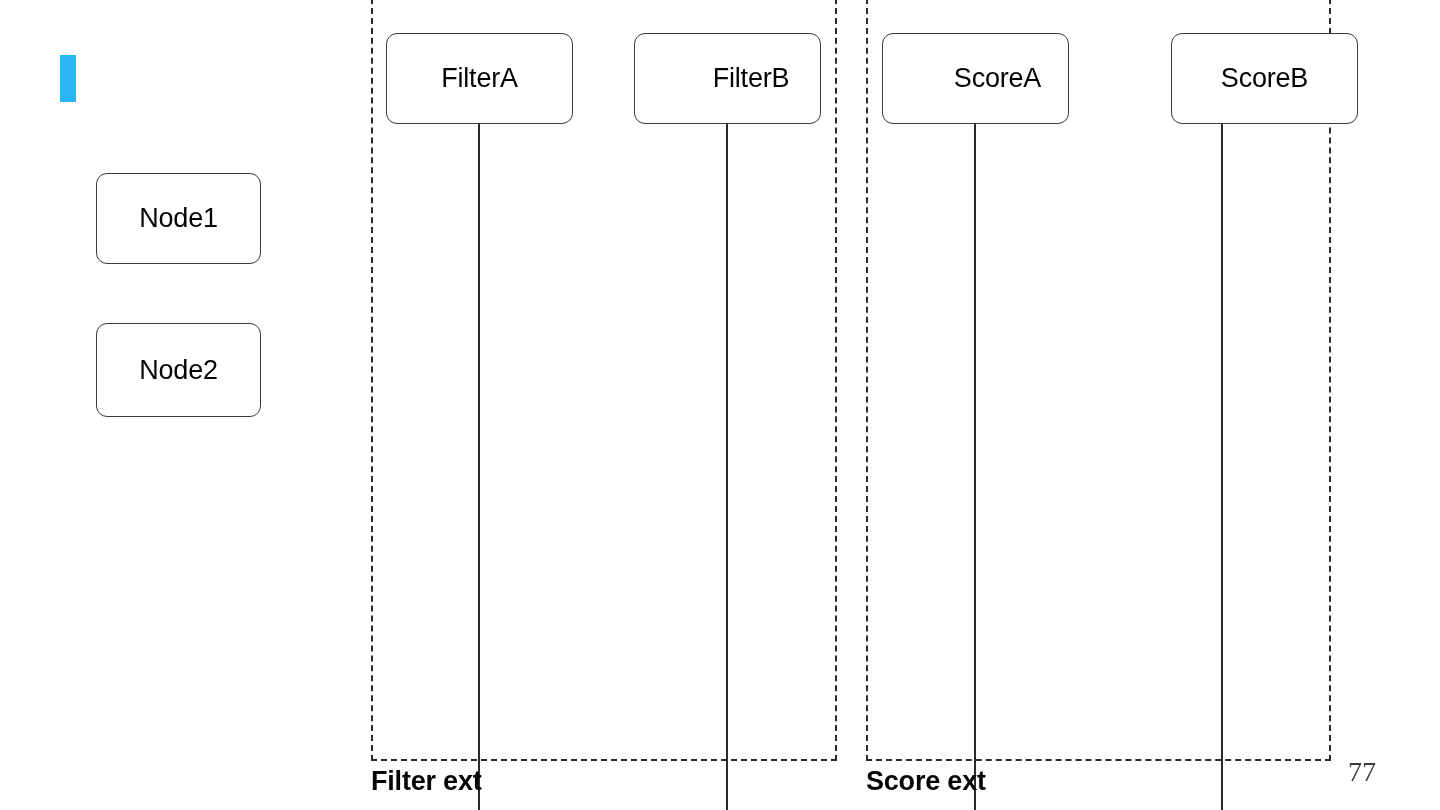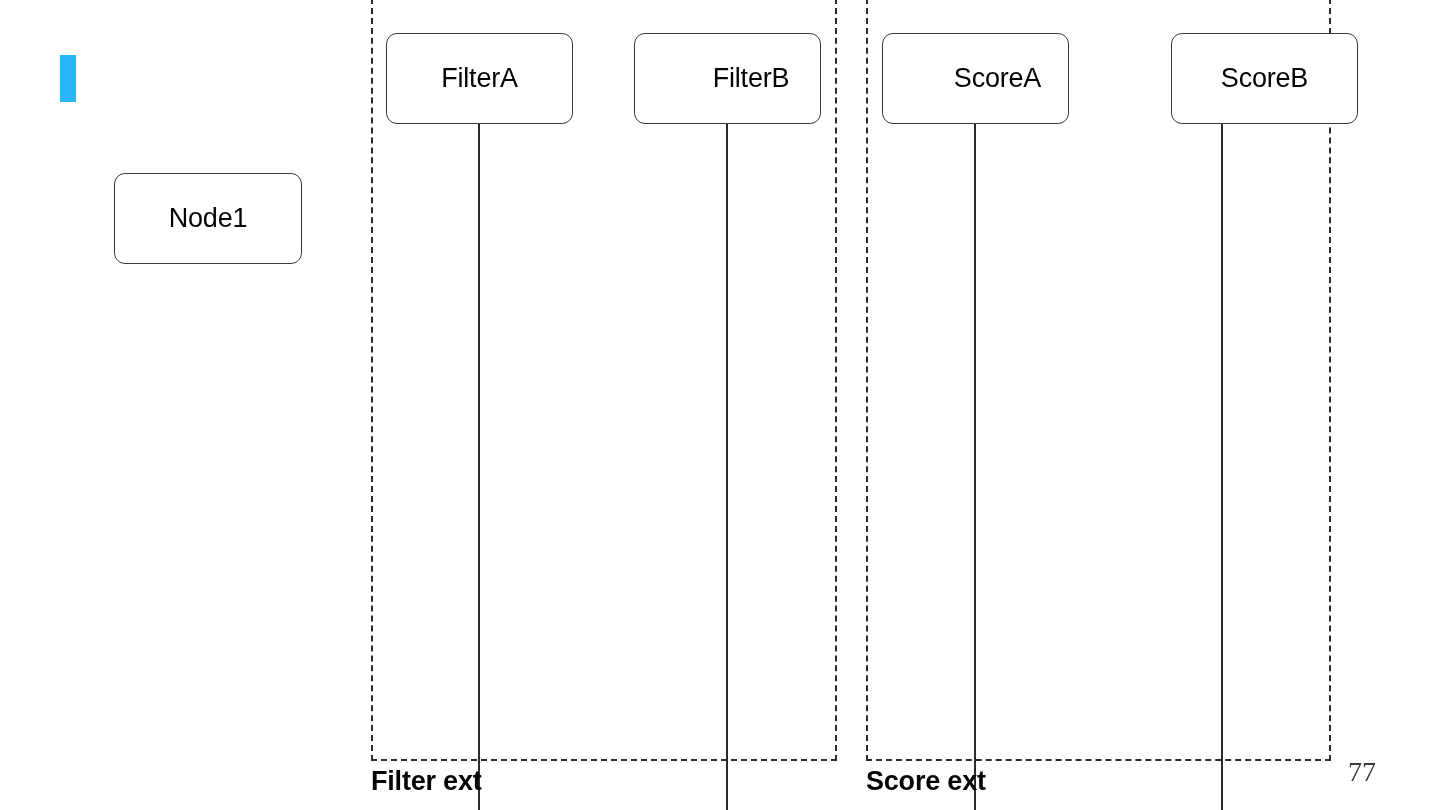--- a/index.html
+++ b/index.html
@@ -44,22 +44,22 @@
     font-weight: normal;
     font-size: 27px;
     color: #050505;
     letter-spacing: -0.2px;
     line-height: 1;
     white-space: nowrap;
   }
 
   
   .node-box {
-    left: 114px;
-    width: 188px;
+    left: 96px;
+    width: 165px;
   }
   .node-box.n1 { top: 173px;  height: 91px; }
   .node-box.n2 { top: 323px;  height: 94px; }
   .node-box.n3 { top: 480px;  height: 94px; }
   .node-box.n4 { top: 634px;  height: 96px; }
 
   
   .group {
     position: absolute;
     box-sizing: border-box;
@@ -121,20 +121,23 @@
 </head>
 <body>
 
 <div id="slide">
 
   <div class="accent-bar"></div>
 
   <div class="box node-box n1">
     <span class="box-label">Node1</span>
   </div>
+  <div class="box node-box n2">
+    <span class="box-label">Node2</span>
+  </div>
 
   <div class="group g-filter"></div>
   <div class="group g-score"></div>
 
   <div class="connector k-filter-a"></div>
   <div class="connector k-filter-b"></div>
   <div class="connector k-score-a"></div>
   <div class="connector k-score-b"></div>
 
   <div class="box comp-box c-filter-a">

